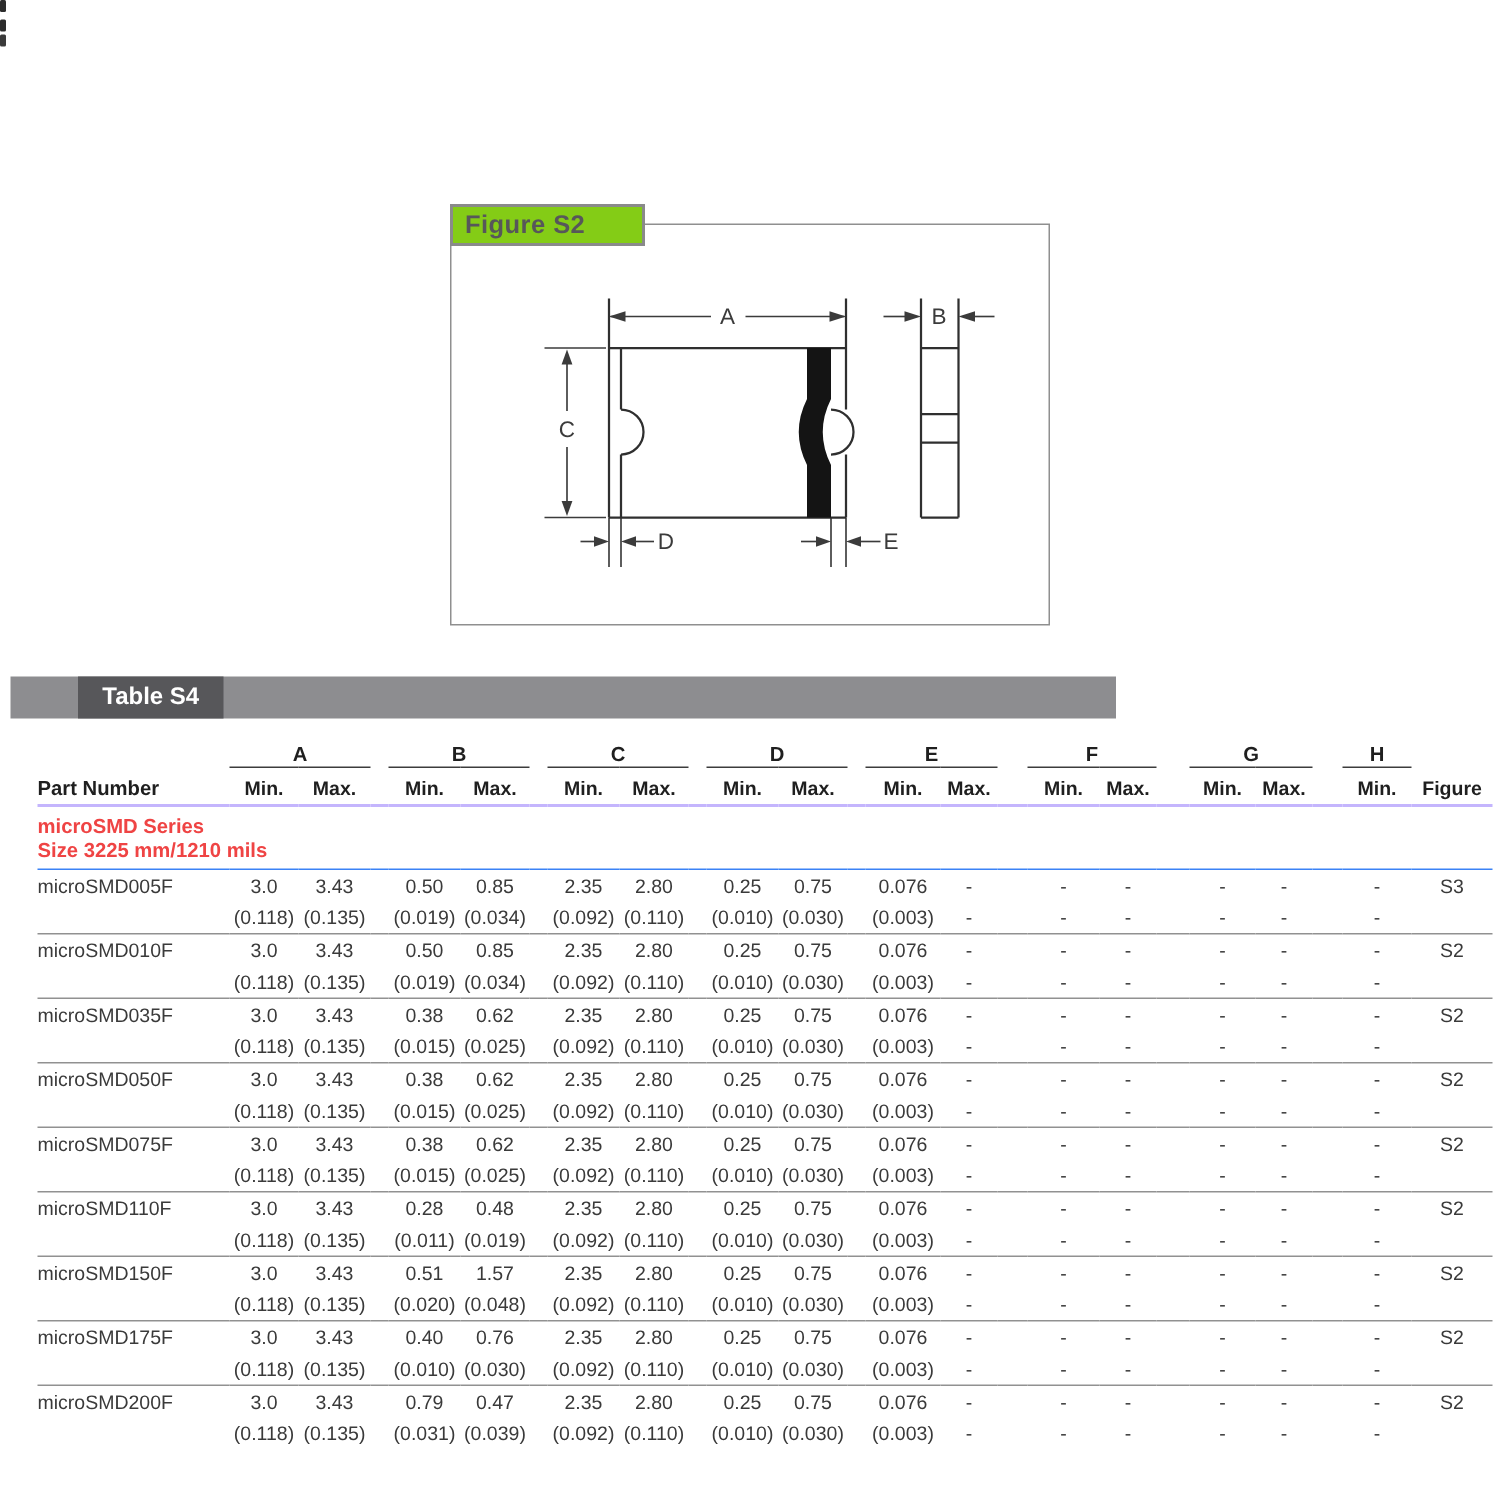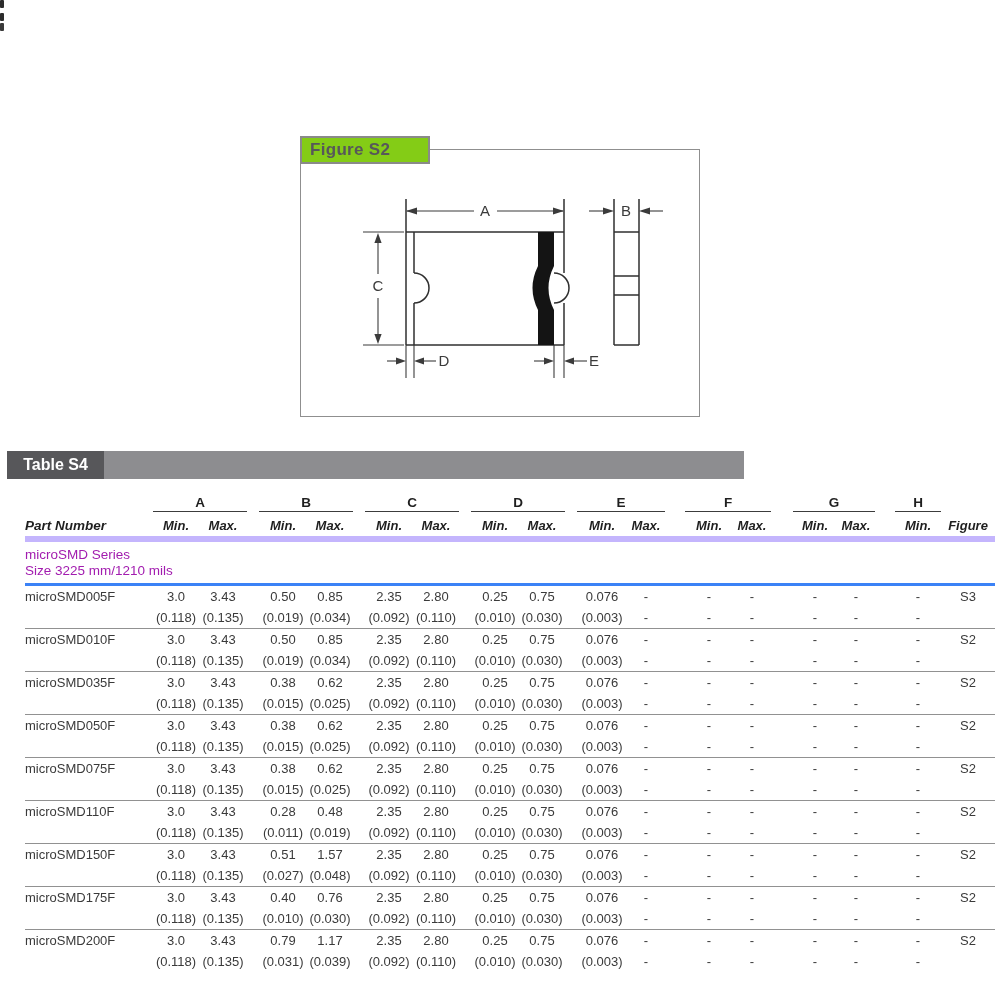--- a/index.html
+++ b/index.html
@@ -30,42 +30,43 @@
 
   
   .titlebar {
     position:absolute; left:7px; top:451px; width:737px; height:28px;
     background:#8d8d90; display:flex; align-items:center;
   }
   .titletag {
     width:97px; height:28px; background:#57575a; color:#ffffff;
     font-size:16px; font-weight:bold; text-align:center; line-height:28px;
     flex:0 0 auto;
+    margin-left:45px;
   }
   .titletext {
     color:#ffffff; font-size:16px; font-weight:bold; padding-left:10px;
     letter-spacing:0.2px; white-space:nowrap;
   }
 
   
   .dimtable-wrap { position:absolute; left:25px; top:492px; width:970px; }
   table.dimtable {
     border-collapse:collapse; table-layout:fixed; width:970px;
     font-size:13px; color:#3a3a3a;
   }
   .dimtable th { font-weight:bold; color:#1f1f1f; padding:0; }
   .dimtable td { padding:0; }
   tr.hdr-letters th { vertical-align:bottom; text-align:center; font-size:13.5px; height:18px; }
   tr.hdr-letters th.grp { border-bottom:1px solid #3c3c3c; padding-bottom:1px; }
   tr.hdr-minmax th { vertical-align:bottom; text-align:center; font-size:13px;
-    height:21px; border-bottom:6px solid #c4b5fd; padding-bottom:3px;font-style:italic; }
+    height:21px; border-bottom:2px solid #c4b5fd; padding-bottom:3px; }
   tr.hdr-minmax th.part-h { text-align:left; font-size:13.5px; }
   tr.series-row td {
-    font-weight:normal; color:#a21caf; font-size:13.5px; line-height:16px;
-    padding:5px 0 4px 0; border-bottom:3px solid #3b82f6;
+    font-weight:bold; color:#ef4444; font-size:13.5px; line-height:16px;
+    padding:5px 0 4px 0; border-bottom:1px solid #3b82f6;
   }
   tbody tr.data { border-bottom:1px solid #919191;margin-left:24px; }
   tbody tr.data:last-child { border-bottom:none; }
   td.val, td.fig { text-align:center; vertical-align:top; }
   td.part { text-align:left; vertical-align:top; }
   .l1, .l2 { height:21px; line-height:21px; white-space:nowrap; }
 </style>
 </head>
 <body>
 
@@ -694,21 +695,21 @@
             <div class="l1">3.0</div>
             <div class="l2">(0.118)</div>
           </td>
           <td class="val">
             <div class="l1">3.43</div>
             <div class="l2">(0.135)</div>
           </td>
           <td></td>
           <td class="val">
             <div class="l1">0.51</div>
-            <div class="l2">(0.027)</div>
+            <div class="l2">(0.020)</div>
           </td>
           <td class="val">
             <div class="l1">1.57</div>
             <div class="l2">(0.048)</div>
           </td>
           <td></td>
           <td class="val">
             <div class="l1">2.35</div>
             <div class="l2">(0.092)</div>
           </td>
@@ -849,21 +850,21 @@
           <td class="val">
             <div class="l1">3.43</div>
             <div class="l2">(0.135)</div>
           </td>
           <td></td>
           <td class="val">
             <div class="l1">0.79</div>
             <div class="l2">(0.031)</div>
           </td>
           <td class="val">
-            <div class="l1">1.17</div>
+            <div class="l1">0.47</div>
             <div class="l2">(0.039)</div>
           </td>
           <td></td>
           <td class="val">
             <div class="l1">2.35</div>
             <div class="l2">(0.092)</div>
           </td>
           <td class="val">
             <div class="l1">2.80</div>
             <div class="l2">(0.110)</div>

